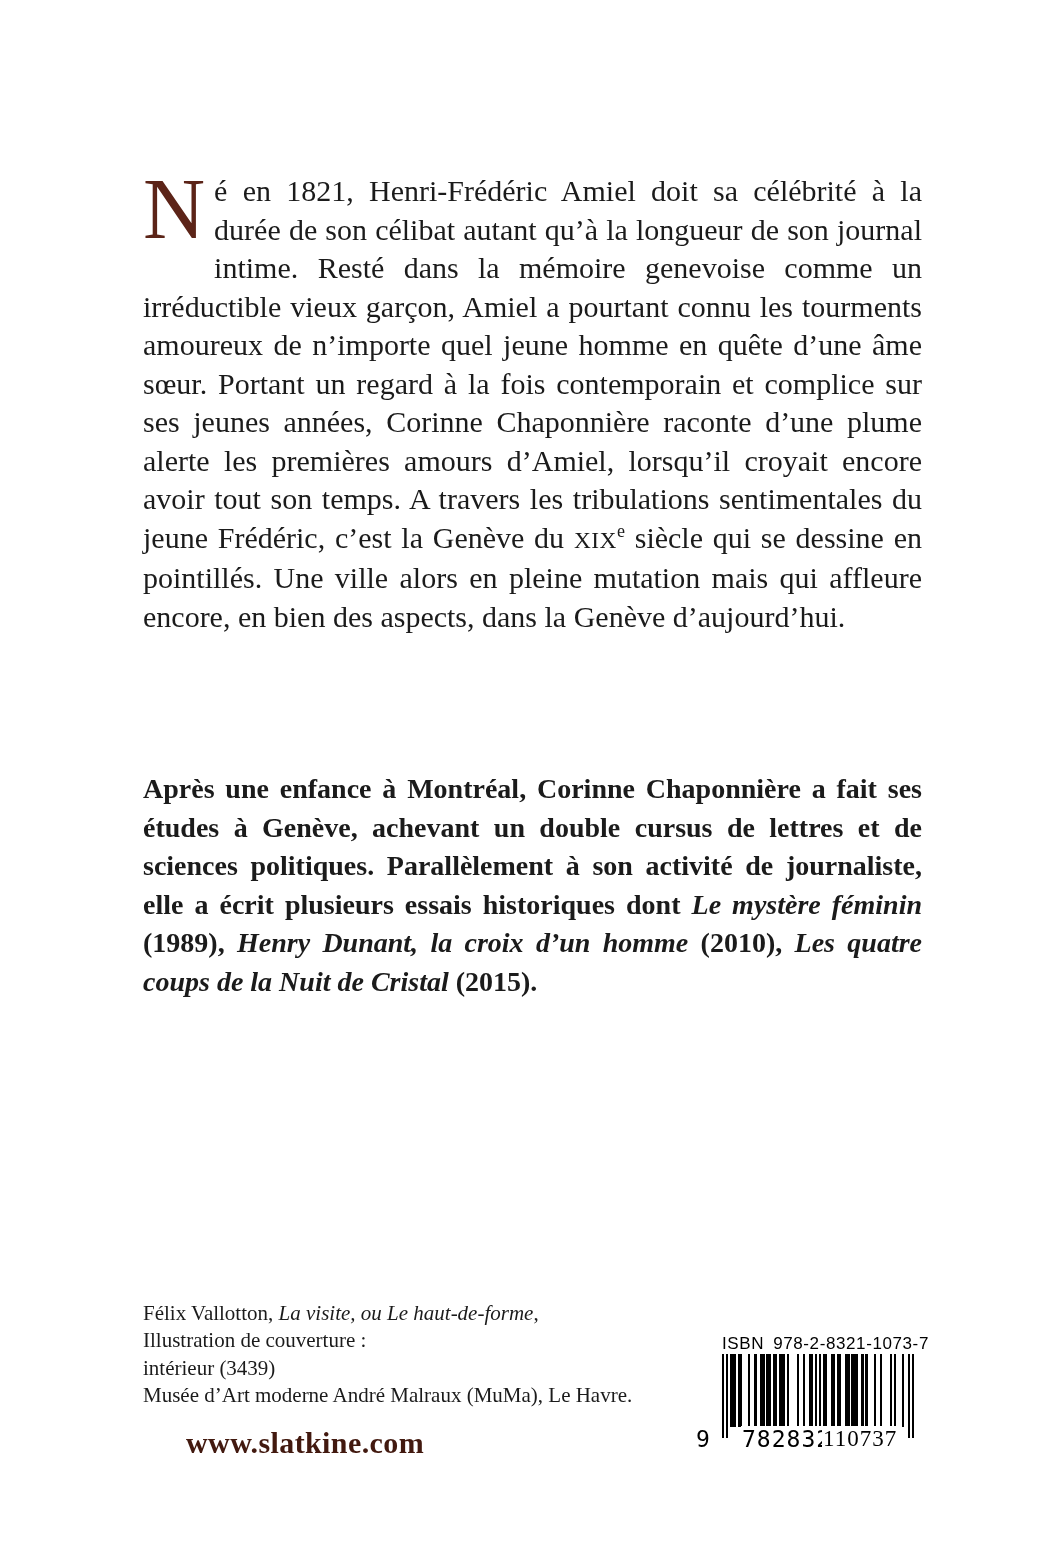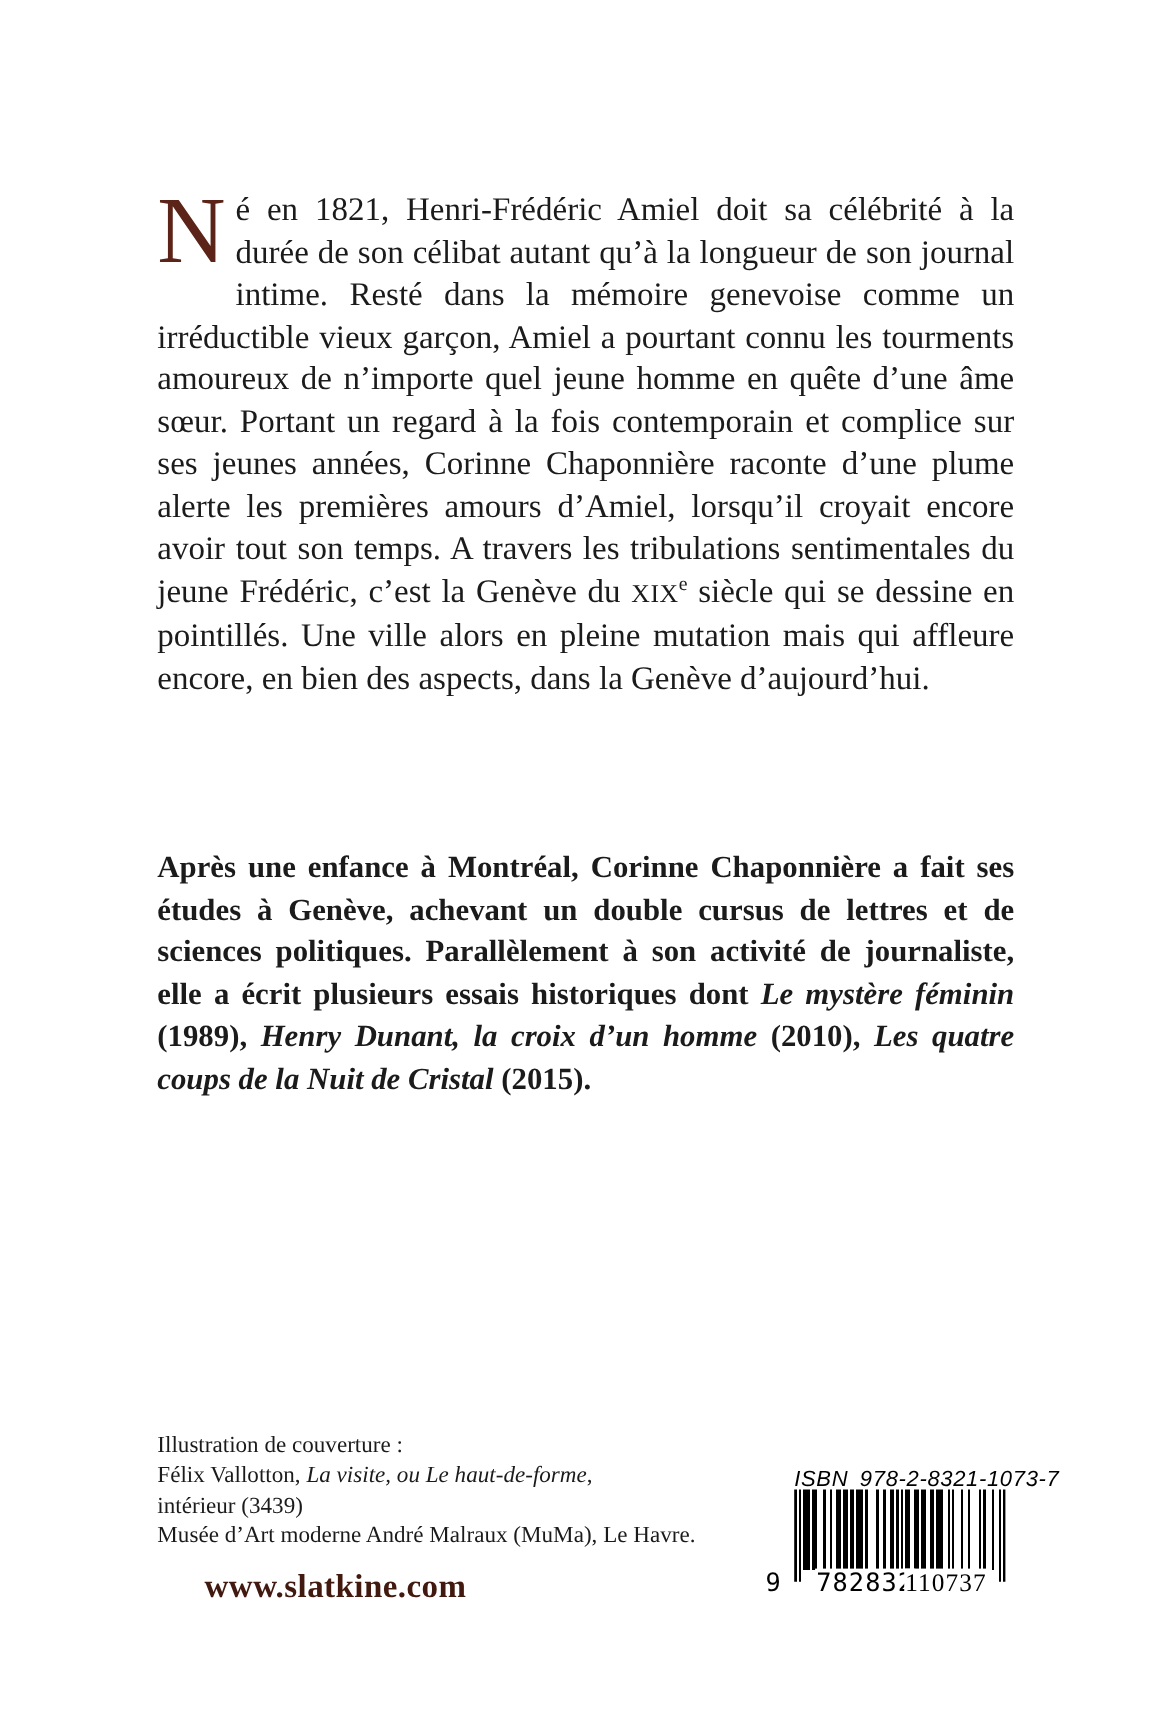--- a/index.html
+++ b/index.html
@@ -56,26 +56,25 @@
     letter-spacing:0.4px;
     color:var(--c-web);
     margin-left:43px;
   }
 
   .barcode-block{
     position:absolute;left:722px;top:1334px;width:192px;
   }
   .isbn-label{
     font-family:"Liberation Sans", sans-serif;
-    font-size:20px;letter-spacing:0.6px;
+    font-size:17px;letter-spacing:0.6px;
     white-space:nowrap;
     text-align:center;
     color:var(--c-bar);
     height:20px;
-    font-style:italic;
   }
   .bars-wrap{position:relative;width:192px;height:84px;}
   .bars-wrap svg{display:block;}
   .ean-digits{
     position:absolute;left:0;top:72px;width:192px;height:28px;
     font-family:"DejaVu Sans Mono", monospace;
     font-size:23px;letter-spacing:1px;
     color:var(--c-bar);
   }
   .ean-digits span{position:absolute;background:var(--c-bg);padding:0 1px;}
@@ -88,22 +87,22 @@
 
 <div class="page">
 
   <div class="synopsis">
     <span class="dropcap">N</span><span><span>é en 1821, Henri-Frédéric Amiel doit sa célébrité à la durée de son célibat autant qu’à la longueur de son journal intime. Resté dans la mémoire genevoise comme un irréductible vieux garçon, Amiel a pourtant connu les tourments amoureux de n’importe quel jeune homme en quête d’une âme sœur. Portant un regard à la fois contemporain et complice sur ses jeunes années, Corinne Chaponnière raconte d’une plume alerte les premières amours d’Amiel, lorsqu’il croyait encore avoir tout son temps. A travers les tribulations sentimentales du jeune Frédéric, c’est la Genève du </span><span class="seg-smallcaps">XIX</span><span class="seg-super">e</span><span> siècle qui se dessine en pointillés. Une ville alors en pleine mutation mais qui affleure encore, en bien des aspects, dans la Genève d’aujourd’hui.</span></span>
   </div>
 
   <div class="bio"><span>Après une enfance à Montréal, Corinne Chaponnière a fait ses études à Genève, achevant un double cursus de lettres et de sciences politiques. Parallèlement à son activité de journaliste, elle a écrit plusieurs essais historiques dont </span><span class="seg-italic">Le mystère féminin</span><span> (1989), </span><span class="seg-italic">Henry Dunant, la croix d’un homme</span><span> (2010), </span><span class="seg-italic">Les quatre coups de la Nuit de Cristal</span><span> (2015).</span></div>
 
   <div class="credits">
+      <div><span>Félix Vallotton, </span><span class="seg-italic">La visite, ou Le haut-de-forme</span><span>,</span></div>
       <div><span>Illustration de couverture :</span></div>
-      <div><span>Félix Vallotton, </span><span class="seg-italic">La visite, ou Le haut-de-forme</span><span>,</span></div>
       <div><span>intérieur (3439)</span></div>
       <div><span>Musée d’Art moderne André Malraux (MuMa), Le Havre.</span></div>
     </div>
 
   <div class="website">www.slatkine.com</div>
 
   <div class="barcode-block">
     <div class="isbn-label">ISBN 978-2-8321-1073-7</div>
     <div class="bars-wrap">
       <svg width="192" height="84" shape-rendering="crispEdges" fill="currentColor" style="color:var(--c-bar)">

